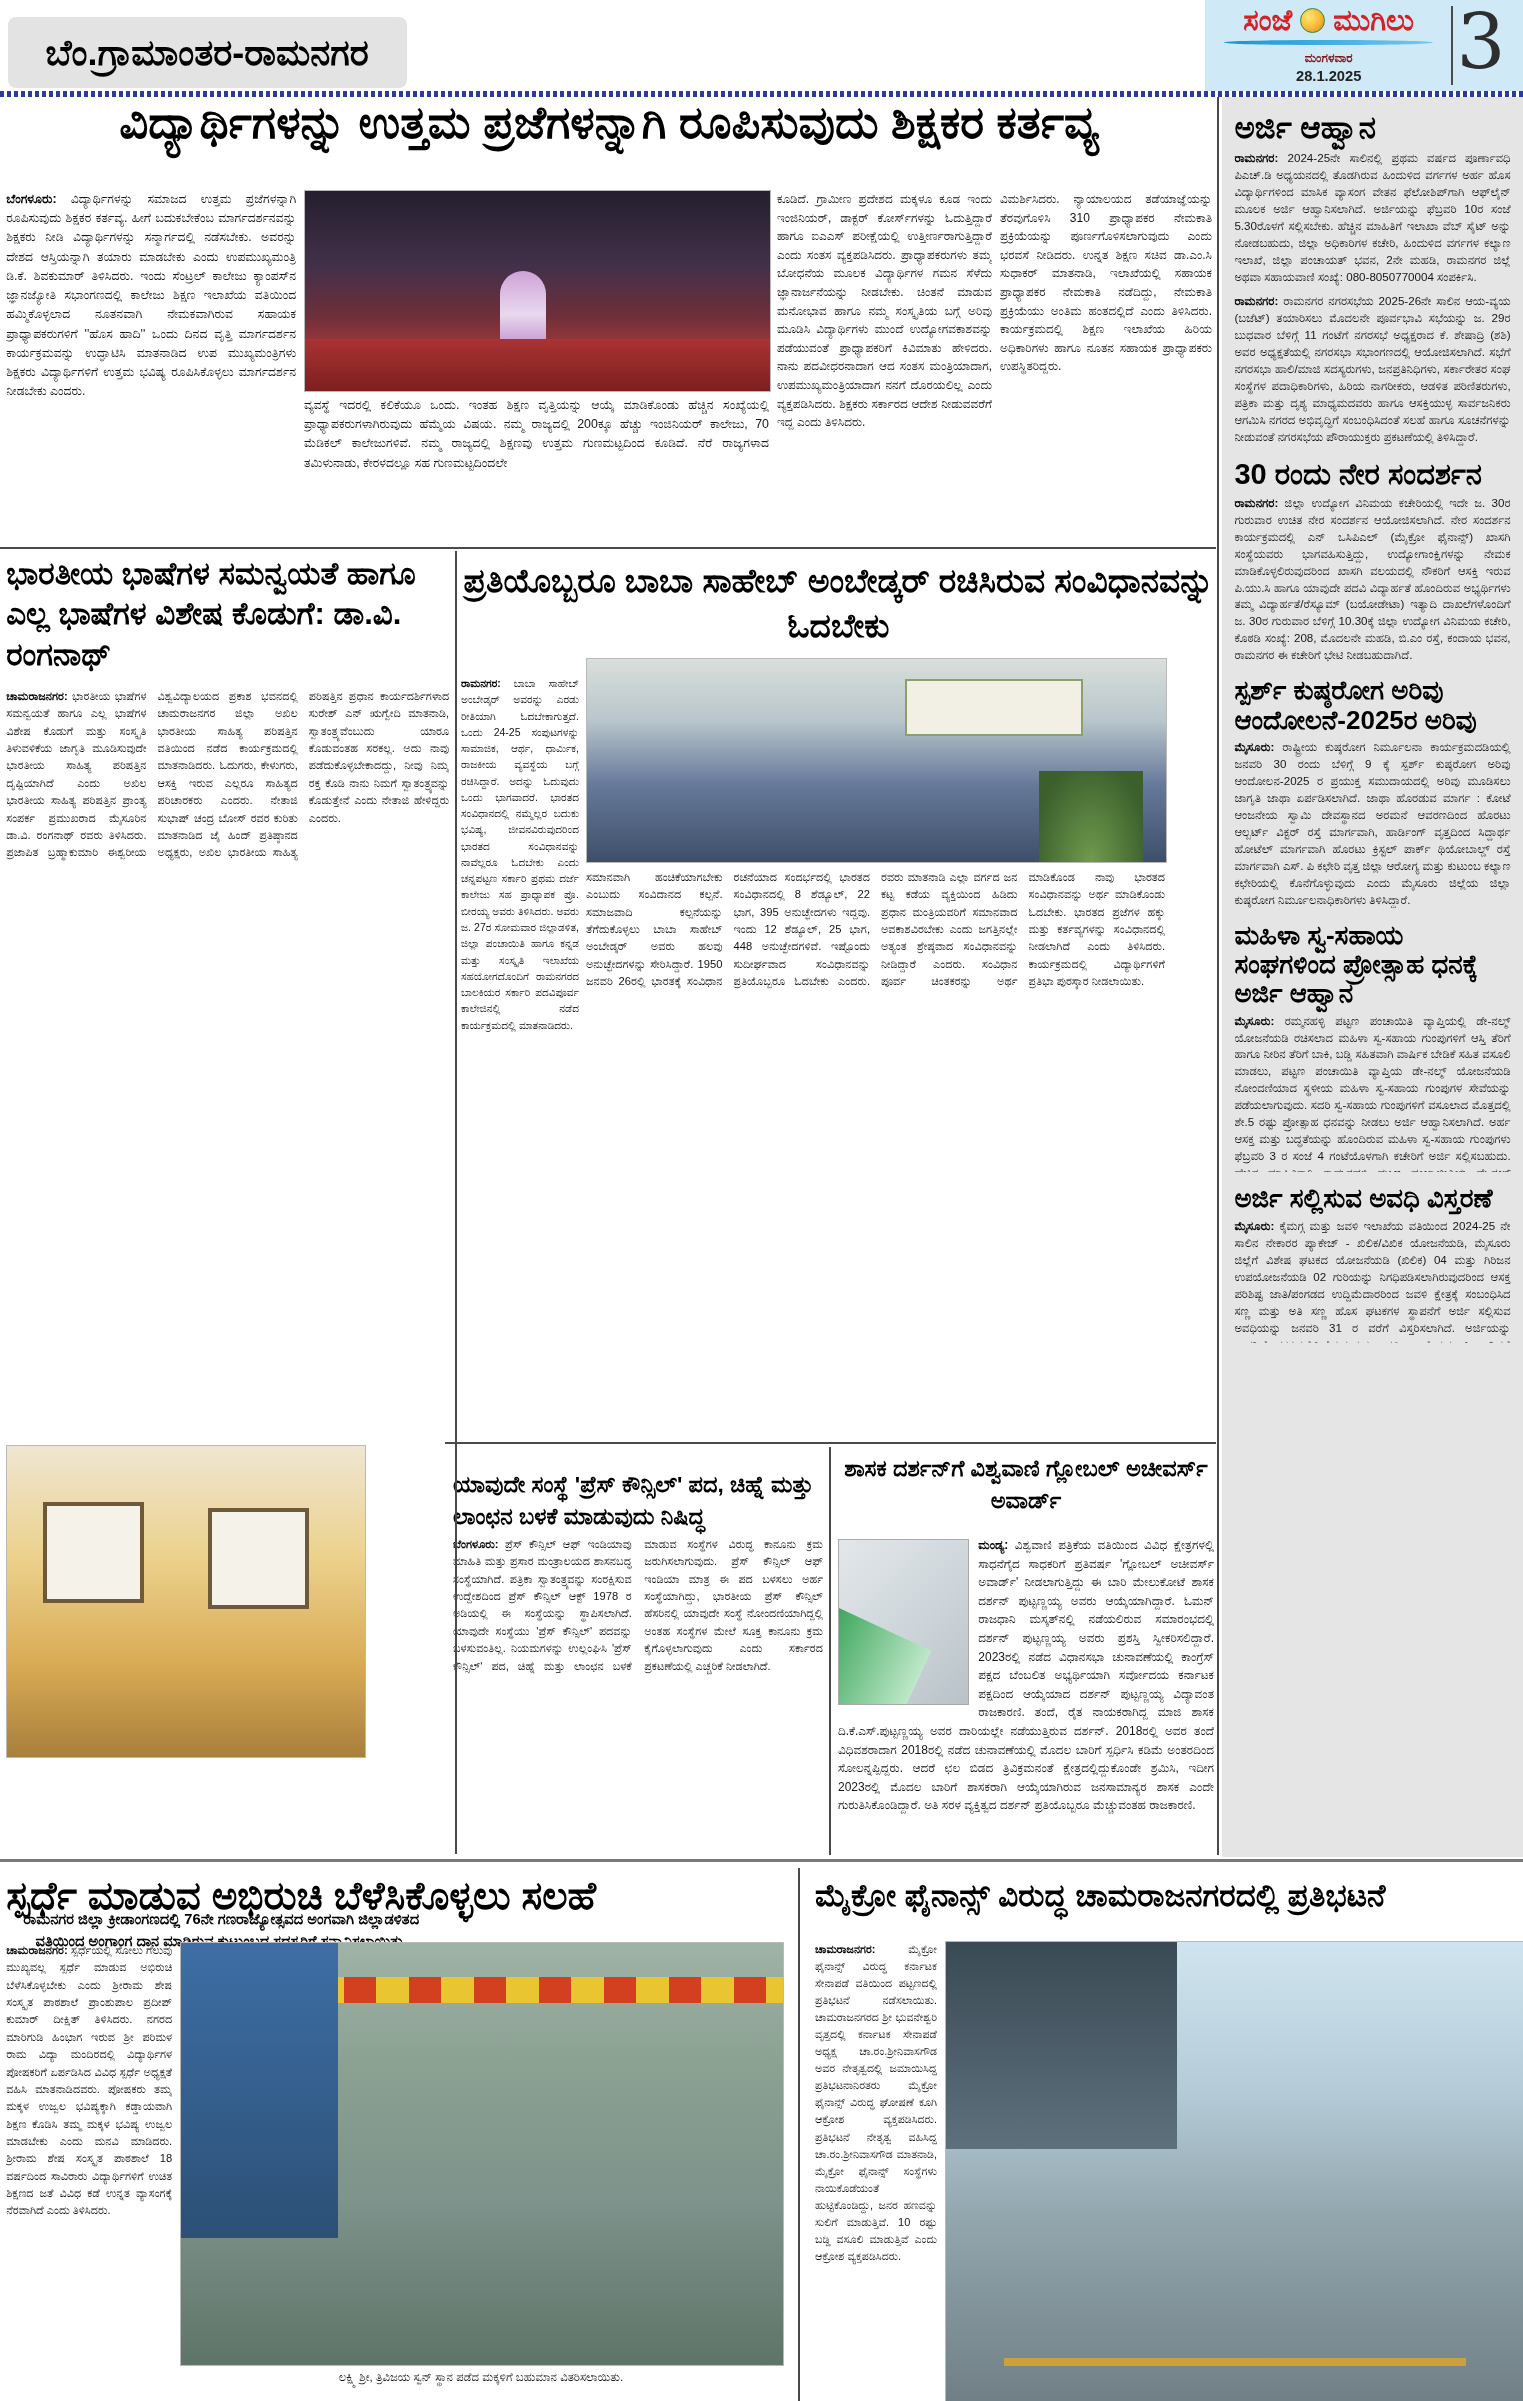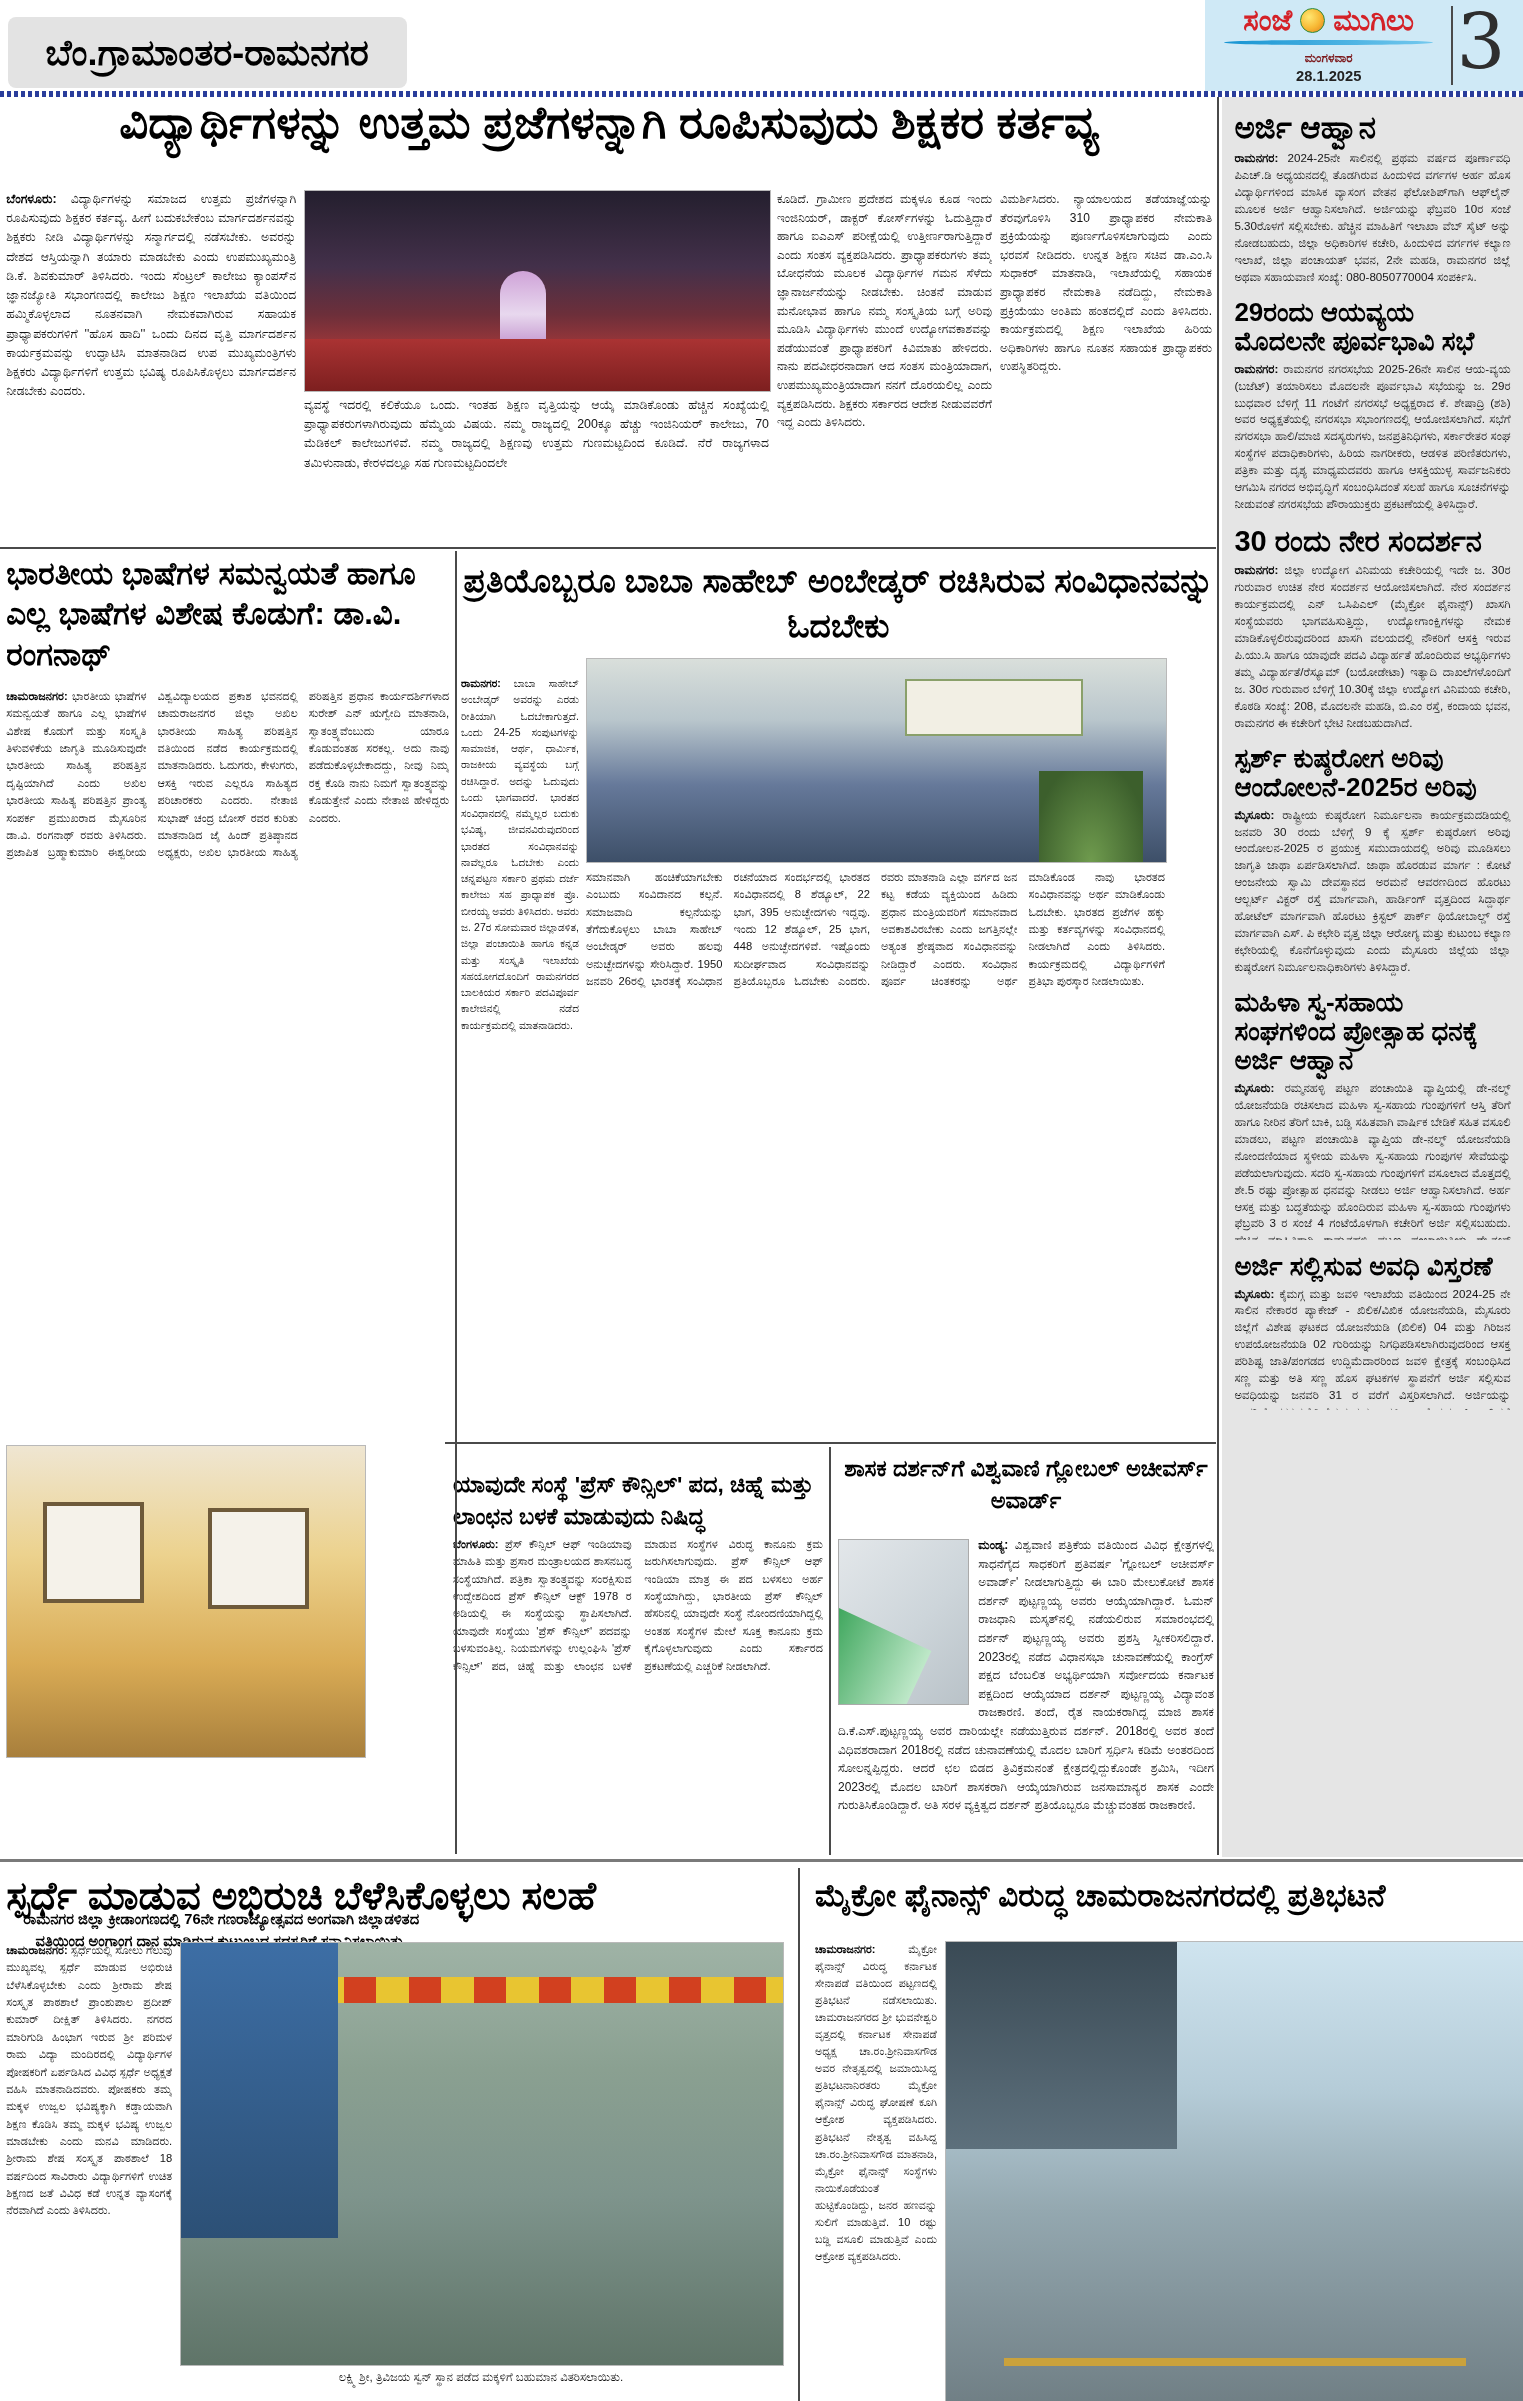--- a/index.html
+++ b/index.html
@@ -150,21 +150,20 @@
 
 <div class="abs rail">
   <div class="rs" style="max-height:267px;">
     <h3 style="font-size:31px;">ಅರ್ಜಿ ಆಹ್ವಾನ</h3>
     <div class="rb">
       <b class="dl">ರಾಮನಗರ:</b>
       <span>2024-25ನೇ ಸಾಲಿನಲ್ಲಿ ಪ್ರಥಮ ವರ್ಷದ ಪೂರ್ಣಾವಧಿ ಪಿಎಚ್.ಡಿ ಅಧ್ಯಯನದಲ್ಲಿ ತೊಡಗಿರುವ ಹಿಂದುಳಿದ ವರ್ಗಗಳ ಅರ್ಹ ಹೊಸ ವಿದ್ಯಾರ್ಥಿಗಳಿಂದ ಮಾಸಿಕ ವ್ಯಾಸಂಗ ವೇತನ ಫೆಲೋಶಿಪ್‌ಗಾಗಿ ಆಫ್‌ಲೈನ್ ಮೂಲಕ ಅರ್ಜಿ ಆಹ್ವಾನಿಸಲಾಗಿದೆ. ಅರ್ಜಿಯನ್ನು ಫೆಬ್ರವರಿ 10ರ ಸಂಜೆ 5.30ರೊಳಗೆ ಸಲ್ಲಿಸಬೇಕು. ಹೆಚ್ಚಿನ ಮಾಹಿತಿಗೆ ಇಲಾಖಾ ವೆಬ್ ಸೈಟ್ ಅನ್ನು ನೋಡಬಹುದು, ಜಿಲ್ಲಾ ಅಧಿಕಾರಿಗಳ ಕಚೇರಿ, ಹಿಂದುಳಿದ ವರ್ಗಗಳ ಕಲ್ಯಾಣ ಇಲಾಖೆ, ಜಿಲ್ಲಾ ಪಂಚಾಯತ್ ಭವನ, 2ನೇ ಮಹಡಿ, ರಾಮನಗರ ಜಿಲ್ಲೆ ಅಥವಾ ಸಹಾಯವಾಣಿ ಸಂಖ್ಯೆ: 080-8050770004 ಸಂಪರ್ಕಿಸಿ.</span>
     </div>
   </div>
   <div class="rs" style="max-height:391px;">
-    <h3>29ರಂದು ಆಯವ್ಯಯ ಮೊದಲನೇ ಪೂರ್ವಭಾವಿ ಸಭೆ</h3>
     <div class="rb">
       <b class="dl">ರಾಮನಗರ:</b>
       <span>ರಾಮನಗರ ನಗರಸಭೆಯ 2025-26ನೇ ಸಾಲಿನ ಆಯ-ವ್ಯಯ (ಬಜೆಟ್) ತಯಾರಿಸಲು ಮೊದಲನೇ ಪೂರ್ವಭಾವಿ ಸಭೆಯನ್ನು ಜ. 29ರ ಬುಧವಾರ ಬೆಳಿಗ್ಗೆ 11 ಗಂಟೆಗೆ ನಗರಸಭೆ ಅಧ್ಯಕ್ಷರಾದ ಕೆ. ಶೇಷಾದ್ರಿ (ಶಶಿ) ಅವರ ಅಧ್ಯಕ್ಷತೆಯಲ್ಲಿ ನಗರಸಭಾ ಸಭಾಂಗಣದಲ್ಲಿ ಆಯೋಜಿಸಲಾಗಿದೆ. ಸಭೆಗೆ ನಗರಸಭಾ ಹಾಲಿ/ಮಾಜಿ ಸದಸ್ಯರುಗಳು, ಜನಪ್ರತಿನಿಧಿಗಳು, ಸರ್ಕಾರೇತರ ಸಂಘ ಸಂಸ್ಥೆಗಳ ಪದಾಧಿಕಾರಿಗಳು, ಹಿರಿಯ ನಾಗರೀಕರು, ಆಡಳಿತ ಪರಿಣಿತರುಗಳು, ಪತ್ರಿಕಾ ಮತ್ತು ದೃಶ್ಯ ಮಾಧ್ಯಮದವರು ಹಾಗೂ ಆಸಕ್ತಿಯುಳ್ಳ ಸಾರ್ವಜನಿಕರು ಆಗಮಿಸಿ ನಗರದ ಅಭಿವೃದ್ಧಿಗೆ ಸಂಬಂಧಿಸಿದಂತೆ ಸಲಹೆ ಹಾಗೂ ಸೂಚನೆಗಳನ್ನು ನೀಡುವಂತೆ ನಗರಸಭೆಯ ಪೌರಾಯುಕ್ತರು ಪ್ರಕಟಣೆಯಲ್ಲಿ ತಿಳಿಸಿದ್ದಾರೆ.</span>
     </div>
   </div>
   <div class="rs" style="max-height:341px;">
     <h3 style="font-size:29px;">30 ರಂದು ನೇರ ಸಂದರ್ಶನ</h3>
     <div class="rb">
       <b class="dl">ರಾಮನಗರ:</b>
       <span>ಜಿಲ್ಲಾ ಉದ್ಯೋಗ ವಿನಿಮಯ ಕಚೇರಿಯಲ್ಲಿ ಇದೇ ಜ. 30ರ ಗುರುವಾರ ಉಚಿತ ನೇರ ಸಂದರ್ಶನ ಆಯೋಜಿಸಲಾಗಿದೆ. ನೇರ ಸಂದರ್ಶನ ಕಾರ್ಯಕ್ರಮದಲ್ಲಿ ಎನ್ ಒಸಿಪಿಎಲ್ (ಮೈಕ್ರೋ ಫೈನಾನ್ಸ್) ಖಾಸಗಿ ಸಂಸ್ಥೆಯವರು ಭಾಗವಹಿಸುತ್ತಿದ್ದು, ಉದ್ಯೋಗಾಂಕ್ಷಿಗಳನ್ನು ನೇಮಕ ಮಾಡಿಕೊಳ್ಳಲಿರುವುದರಿಂದ ಖಾಸಗಿ ವಲಯದಲ್ಲಿ ನೌಕರಿಗೆ ಆಸಕ್ತಿ ಇರುವ ಪಿ.ಯು.ಸಿ ಹಾಗೂ ಯಾವುದೇ ಪದವಿ ವಿದ್ಯಾರ್ಹತೆ ಹೊಂದಿರುವ ಅಭ್ಯರ್ಥಿಗಳು ತಮ್ಮ ವಿದ್ಯಾರ್ಹತೆ/ರೆಸ್ಯೂಮ್ (ಬಯೋಡೇಟಾ) ಇತ್ಯಾದಿ ದಾಖಲೆಗಳೊಂದಿಗೆ ಜ. 30ರ ಗುರುವಾರ ಬೆಳಿಗ್ಗೆ 10.30ಕ್ಕೆ ಜಿಲ್ಲಾ ಉದ್ಯೋಗ ವಿನಿಮಯ ಕಚೇರಿ, ಕೊಠಡಿ ಸಂಖ್ಯೆ: 208, ಮೊದಲನೇ ಮಹಡಿ, ಬಿ.ಎಂ ರಸ್ತೆ, ಕಂದಾಯ ಭವನ, ರಾಮನಗರ ಈ ಕಚೇರಿಗೆ ಭೇಟಿ ನೀಡಬಹುದಾಗಿದೆ.</span>

